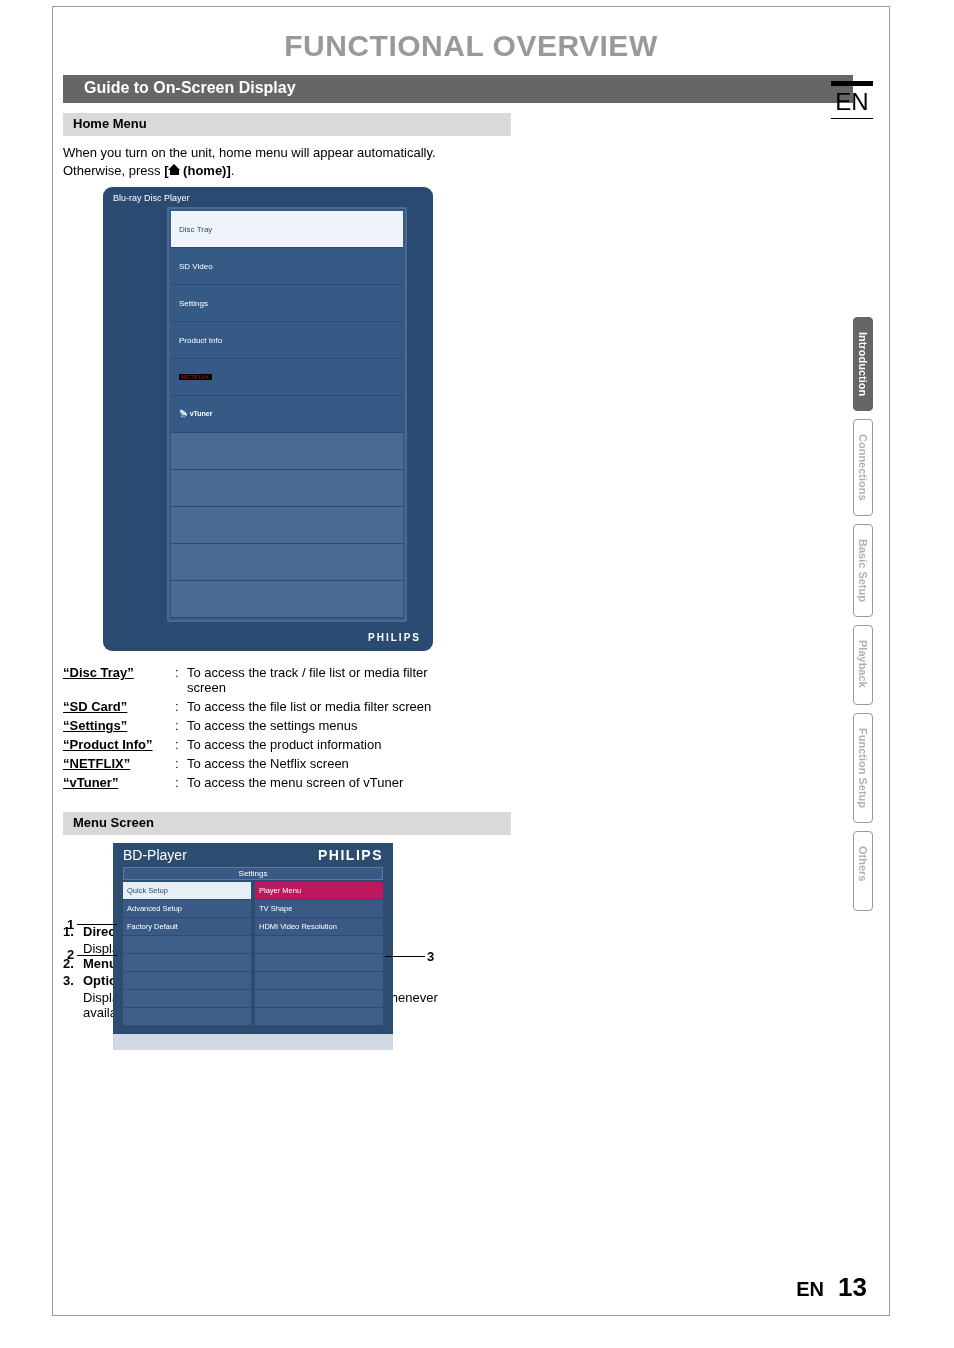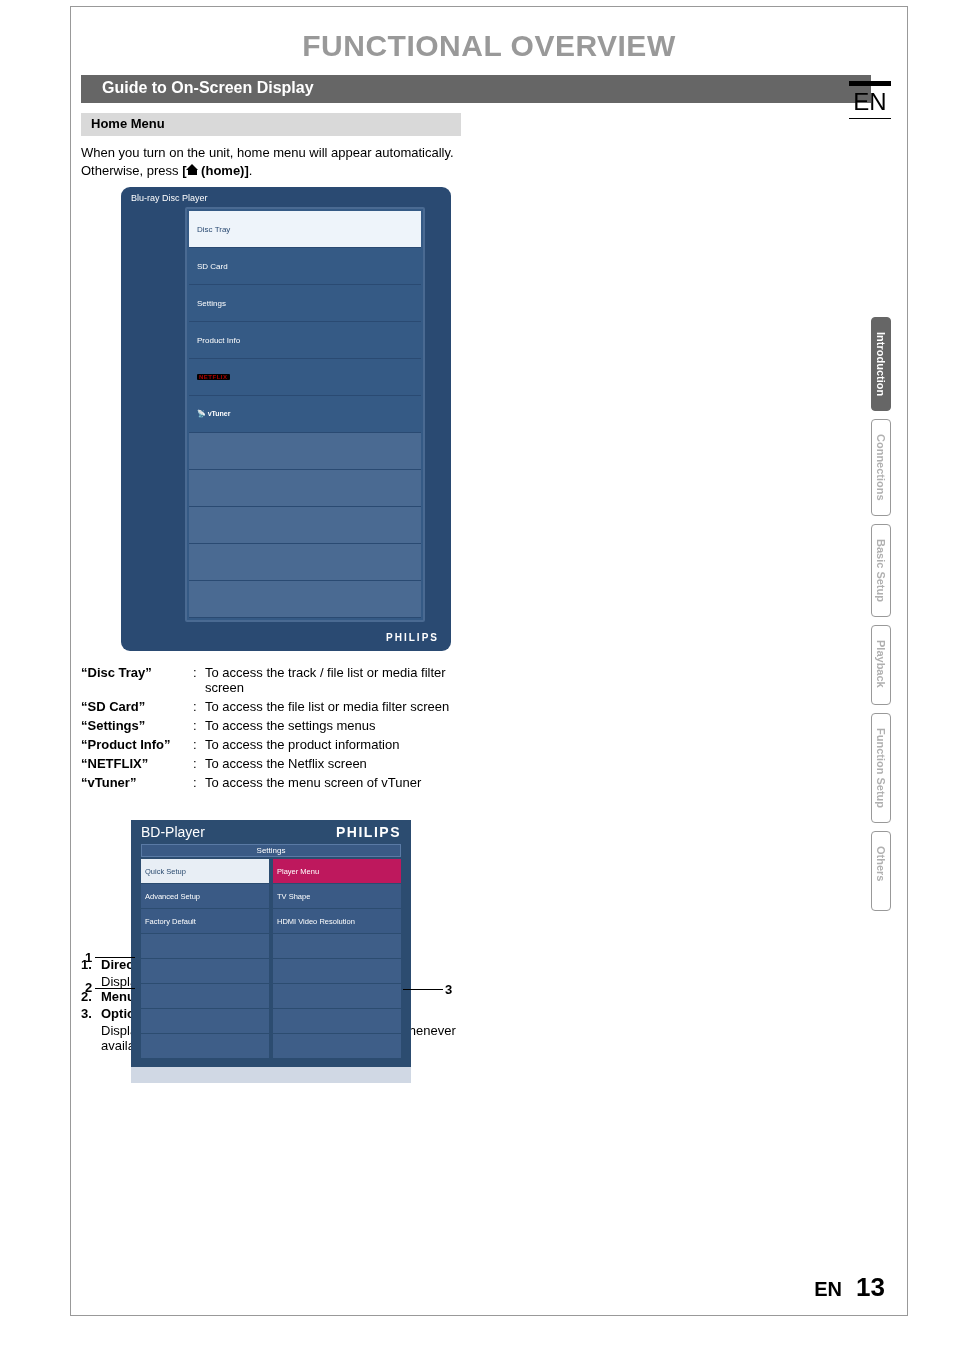--- a/index.html
+++ b/index.html
@@ -7,21 +7,21 @@
     font-family: "Segoe UI", Arial, sans-serif;
     background: #fff;
     width: 954px;
     height: 1348px;
     position: relative;
     color: #000;
   }
   .page-frame {
     position: absolute;
     top: 6px;
-    left: 70px;
+    left: 52px;
     width: 838px;
     height: 1310px;
     border: 1px solid #999;
   }
   .page-title {
     font-size: 30px;
     font-weight: 700;
     color: #999;
     text-align: center;
     margin-top: 22px;
@@ -37,21 +37,21 @@
     margin-bottom: 10px;
     width: 380px;
   }
   .section-bar.wide { width: 790px; }
   .sub-bar {
     background: #d9d9d9;
     color: #000;
     font-weight: 700;
     font-size: 13px;
     padding: 3px 10px 5px 10px;
-    width: 380px;
+    width: 448px;
     margin-bottom: 8px;
   }
   .body-text {
     font-size: 13px;
     width: 380px;
     line-height: 1.35;
     margin-bottom: 8px;
   }
   .home-icon {
     display: inline-block;
@@ -165,21 +165,21 @@
   .netflix-badge {
     background:#000; color:#a00; font-weight:700;
     font-size:6px; padding:0 2px; border-radius:1px;
     letter-spacing:0.5px;
   }
   .vtuner-badge { font-size:7px; color:#fff; font-weight:700; }
 
   
   .def-list { width: 390px; font-size: 13px; }
   .def-row { display: flex; margin-bottom: 4px; align-items: flex-start; }
-  .def-term { width: 112px; font-weight: 700; flex-shrink:0; }
+  .def-term { width: 112px; font-weight: 700; flex-shrink:0;text-decoration:underline; }
   .def-colon { width: 12px; flex-shrink:0; }
   .def-desc { flex: 1; }
 
   
   .menu-shot {
     width: 280px;
     margin: 8px 0 14px 50px;
     background: #2c4c70;
     position: relative;
   }
@@ -192,21 +192,21 @@
     margin:0 10px; text-align:center; padding:1px 0;
     border:1px solid #5a7aa5;
   }
   .menu-cols {
     display:flex; margin:2px 10px 8px 10px; gap:4px;
   }
   .menu-col { flex:1; }
   .m-row {
     font-size:7.5px; color:#fff; background:#3a5a85;
     border-bottom:1px solid #2c4c70; padding:1px 4px;
-    height:25px; display:flex; align-items:center;
+    height:18px; display:flex; align-items:center;
   }
   .m-row.sel { background:#e8eef5; color:#2c4c70; }
   .m-row.hl { background:#be185d; }
   .m-row.empty { background:#3e5e88; }
   .menu-foot { height:16px; background:#d0d8e4; margin:0 0 0 0; }
 
   
   .callouts { position: relative; width:400px; top:-155px; }
   .cl { position:absolute; font-weight:700; font-size:13px; }
   .cl.c1 { left:4px; top:8px; }
@@ -253,21 +253,21 @@
     <div class="sub-bar">Home Menu</div>
 
     <p class="body-text">
       <span>When you turn on the unit, home menu will appear automatically. Otherwise, press </span><b><span>[</span><span class="home-icon"></span><span> (home)]</span></b><span>.</span>
     </p>
 
     <div class="tv-shot">
       <div class="hdr">Blu-ray Disc Player</div>
       <div class="inner">
         <div class="tv-row sel">Disc Tray</div>
-        <div class="tv-row">SD Card</div>
+        <div class="tv-row">SD Video</div>
         <div class="tv-row">Settings</div>
         <div class="tv-row">Product Info</div>
         <div class="tv-row">
             <span class="netflix-badge">NETFLIX</span>
           </div>
         <div class="tv-row">
             <span class="vtuner-badge">📡 <span>vTuner</span></span>
           </div>
         <div class="tv-row empty"></div>
         <div class="tv-row empty"></div>
@@ -305,20 +305,21 @@
           <div class="def-desc">To access the Netflix screen</div>
         </div>
       <div class="def-row">
           <div class="def-term">“vTuner”</div>
           <div class="def-colon">:</div>
           <div class="def-desc">To access the menu screen of vTuner</div>
         </div>
     </div>
 
     <div style="height:18px"></div>
+    <div class="sub-bar">Menu Screen</div>
 
     <div class="menu-shot">
       <div class="top">
         <span>BD-Player</span>
         <span style="font-weight:700;letter-spacing:1.5px">PHILIPS</span>
       </div>
       <div class="crumb">Settings</div>
       <div class="menu-cols">
         <div class="menu-col">
           <div class="m-row sel">Quick Setup</div>

